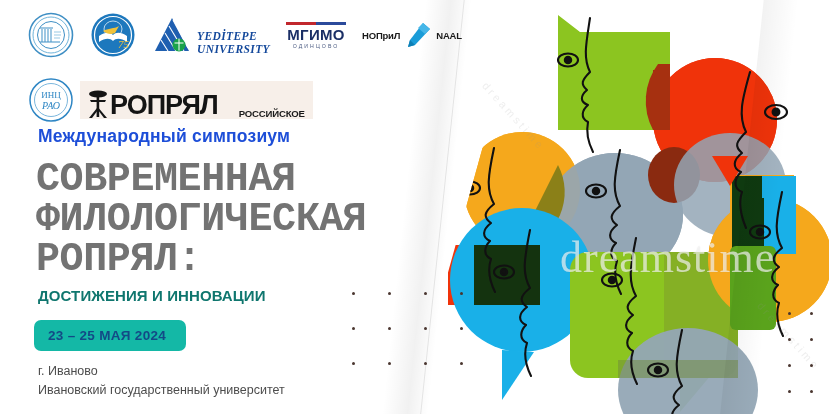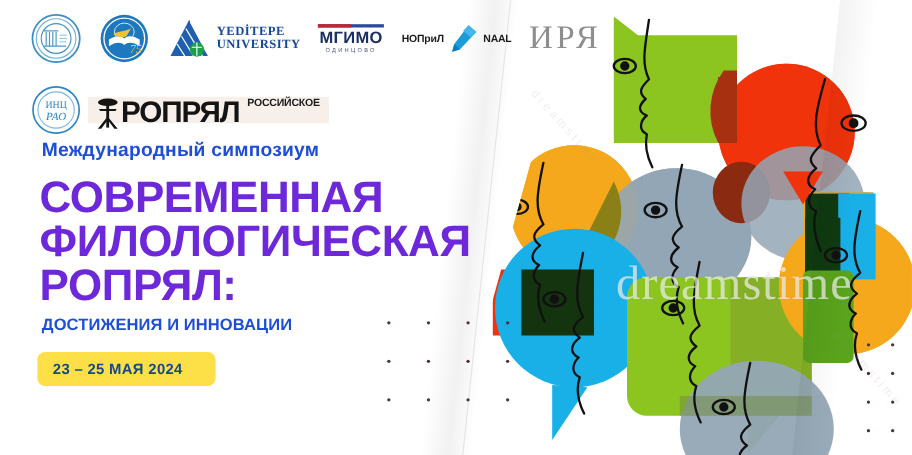--- a/index.html
+++ b/index.html
@@ -89,75 +89,75 @@
     display:flex; align-items:center; gap:16px;
     height:50px;
   }
   .logo-bar2{
     position:absolute;
     left:28px; top:78px;
     display:flex; align-items:center;
     height:44px;
   }
   .seal{width:46px;height:46px;flex:0 0 auto;}
-  .logo-yed{display:flex;align-items:center;gap:5px;}
+  .logo-yed{display:flex;align-items:flex-end;gap:5px;font-style:italic;}
   .yed-text{
     font-family:"Liberation Serif", serif;
     color:#13489b; font-weight:bold;
     font-size:11.5px; line-height:12.5px;
     letter-spacing:.4px;
   }
   .logo-mgimo{text-align:center;}
   .mgimo-bar{width:60px;height:3px;background:#2b4a9b;margin:0 auto 2px;position:relative;}
   .mgimo-bar:after{content:"";position:absolute;left:0;top:0;width:30px;height:3px;background:#c1272d;}
   .mgimo-main{font-size:15px;font-weight:bold;color:#1b2f66;letter-spacing:.3px;line-height:15px;}
   .mgimo-sub{font-size:5.2px;color:#4a5a80;letter-spacing:2.1px;margin-top:1px;}
   .logo-nopril{display:flex;align-items:center;gap:3px;}
   .nopril-t{font-size:9.5px;font-weight:bold;color:#1a1a1a;letter-spacing:-.2px;}
   .logo-irya{
     font-family:"Liberation Serif", serif;
     font-size:30px; color:#8e8e8e; letter-spacing:3px; line-height:30px;
   }
   .ropryal-band{
     background:#f7efe9;
-    display:flex; align-items:flex-start;
-    height:24px;
+    display:flex; align-items:flex-end;
+    height:38px;
     padding:0 8px 0 6px;
     margin-left:6px;
   }
   .ropryal-mark{font-size:27px;font-weight:bold;color:#141414;letter-spacing:-1px;line-height:28px;}
   .ropryal-txt{
-    margin-left:7px;
+    margin-left:21px;
     font-size:9.6px; font-weight:bold; color:#1a1a1a;
     line-height:11.5px; letter-spacing:-.2px;
     white-space:nowrap;
   }
 
   
   .kicker{
     position:absolute; left:38px; top:126px;
     font-size:17.5px; font-weight:bold; color:#1d4ed8;
     letter-spacing:.2px;
   }
   .title{
     position:absolute; left:36px; top:160px;
-    font-size:40px; font-weight:bold; color:#6d28d9;
-    line-height:40px; letter-spacing:-.4px;
+    font-size:40px; font-weight:bold; color:#737373;
+    line-height:40px; letter-spacing:-.4px;font-family:Liberation Mono, monospace;
   }
   .title span{display:block;}
   .subtitle{
     position:absolute; left:38px; top:287px;
-    font-size:15px; font-weight:bold; color:#1d4ed8;
+    font-size:15px; font-weight:bold; color:#0f766e;
     letter-spacing:.1px;
   }
   .date-badge{
     position:absolute; left:34px; top:320px;
-    background:#fde047; color:#134a86;
+    background:#14b8a6; color:#134a86;
     font-size:13.5px; font-weight:bold;
-    padding:8px 30px 8px 14px;
+    padding:8px 20px 8px 14px;
     border-radius:7px;
     letter-spacing:.3px;
     display:inline-block;
   }
   .venue{
     position:absolute; left:38px; top:362px;
     color:#4c4c4c; font-size:12.5px; line-height:19px;
   }
   .venue span{display:block;}
 
@@ -348,23 +348,20 @@
     <div class="logo-nopril">
       <span class="nopril-t">НОПриЛ</span>
       <svg width="30" height="28" viewBox="0 0 30 28">
         <path d="M20,2 L27,8 L12,24 L5,26 L7,19 Z" fill="#1a9cd8"></path>
         <path d="M7,19 L12,24 L5,26 Z" fill="#0d7fb5"></path>
         <path d="M20,2 L27,8 L22,13 L15,7 Z" fill="#45b6e8"></path>
       </svg>
       <span class="nopril-t">NAAL</span>
     </div>
 
-    <div class="logo-irya">
-      <span>ИРЯ</span>
-    </div>
   </div>
 
   <div class="logo-bar2">
     <svg class="seal" viewBox="0 0 46 46">
       <circle cx="23" cy="23" r="21" fill="none" stroke="#2e86c4" stroke-width="1.5"></circle>
       <circle cx="23" cy="23" r="16.5" fill="none" stroke="#7cb7dd" stroke-width="1"></circle>
       <text x="23" y="21" text-anchor="middle" font-family="Liberation Serif, serif" font-size="9" fill="#2e86c4">ИНЦ</text>
       <text x="23" y="32" text-anchor="middle" font-family="Liberation Serif, serif" font-size="10" font-style="italic" fill="#2e86c4">РАО</text>
     </svg>
 
@@ -387,20 +384,24 @@
   <div class="title">
     <span>СОВРЕМЕННАЯ</span>
     <span>ФИЛОЛОГИЧЕСКАЯ</span>
     <span>РОПРЯЛ:</span>
   </div>
 
   <div class="subtitle">ДОСТИЖЕНИЯ И ИННОВАЦИИ</div>
 
   <div class="date-badge">23 – 25 МАЯ 2024</div>
 
+  <div class="venue">
+    <span>г. Иваново</span>
+    <span>Ивановский государственный университет</span>
+  </div>
 
   <div class="dots" id="dots-left">
       <i style="background: rgb(74, 54, 48);"></i>
       <i style="background: rgb(74, 54, 48);"></i>
       <i style="background: rgb(74, 54, 48);"></i>
       <i style="background: rgb(74, 54, 48);"></i>
       <i style="background: rgb(74, 54, 48);"></i>
       <i style="background: rgb(74, 54, 48);"></i>
       <i style="background: rgb(74, 54, 48);"></i>
       <i style="background: rgb(74, 54, 48);"></i>

